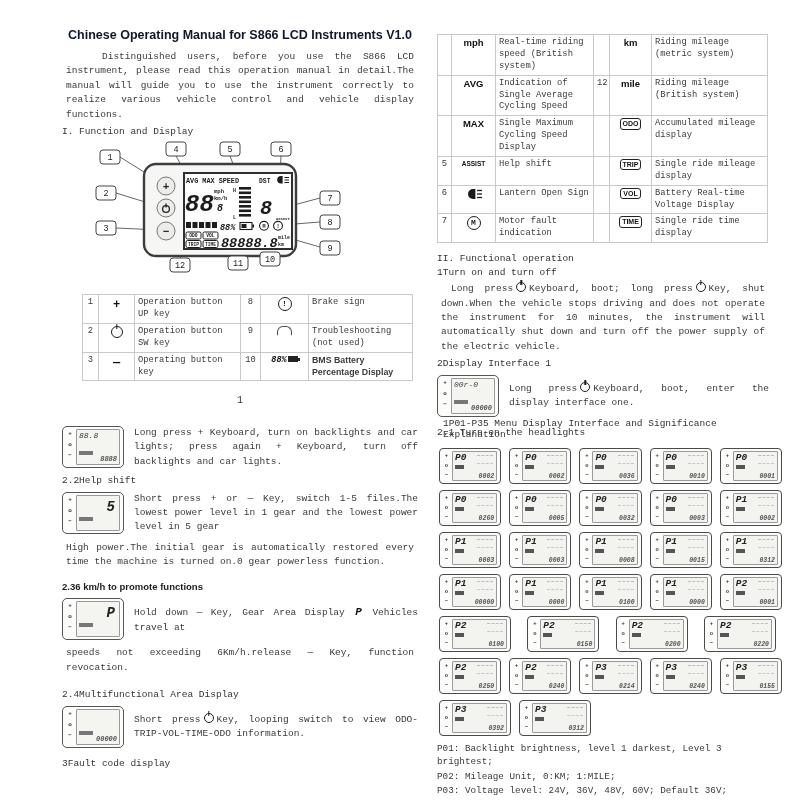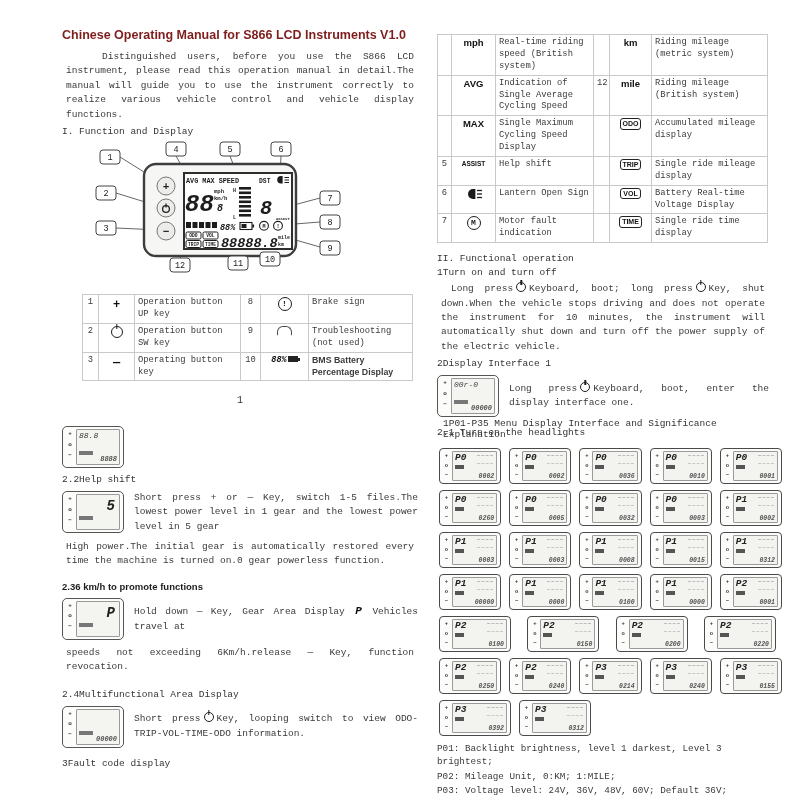--- a/index.html
+++ b/index.html
@@ -5,21 +5,21 @@
   html,body{margin:0;padding:0;background:#fff;}
   #sheet{position:relative;width:800px;height:800px;background:#fff;overflow:hidden;
          font-family:"Liberation Mono","DejaVu Sans Mono",monospace;color:#3b3b3b;}
   .page{position:absolute;}
   #p1{left:62px;top:28px;width:356px;height:385px;}
   #p2{left:437px;top:34px;width:332px;height:385px;}
   #p3{left:62px;top:420px;width:356px;height:372px;}
   #p4{left:437px;top:418px;width:345px;height:375px;}
 
   .doc-title{font-family:"Liberation Sans","DejaVu Sans",sans-serif;font-weight:bold;
-             font-size:12.5px;color:#7f1d1d;text-align:left;margin:0 0 8px 0;}
+             font-size:12.5px;color:#0f172a;text-align:center;margin:0 0 8px 0;}
   p.body{font-size:9.5px;line-height:1.52;text-align:justify;margin:4px;}
   .indent{text-indent:36px;}
   .h-mono{font-size:9.5px;margin:3px 0;color:#333;}
   .h-sans{font-family:"Liberation Sans","DejaVu Sans",sans-serif;font-weight:bold;
           font-size:9.5px;color:#1d1d1d;margin:0 0;}
   .pagenum{text-align:center;font-size:10px;color:#333;margin-top:14px;}
 
   
   table.man{border-collapse:collapse;table-layout:fixed;font-size:8.8px;line-height:1.35;}
   table.man td{border:1px solid #c9c9c9;padding:2px 3px;vertical-align:top;color:#3b3b3b;}
@@ -333,20 +333,21 @@
     <div class="media">
       <div class="mimg">
         <u class="mpc">+
 o
 −</u>
         <div class="mscr">
             <i class="mt">88.8</i>
             <i class="mb">8888</i>
           </div>
       </div>
+      <div class="cap">Long press + Keyboard, turn on backlights and car lights; press again + Keyboard, turn off backlights and car lights.</div>
     </div>
 
     <div class="h-mono">2.2Help shift</div>
 
     <div class="media">
       <div class="mimg">
         <u class="mpc">+
 o
 −</u>
         <div class="mscr">

